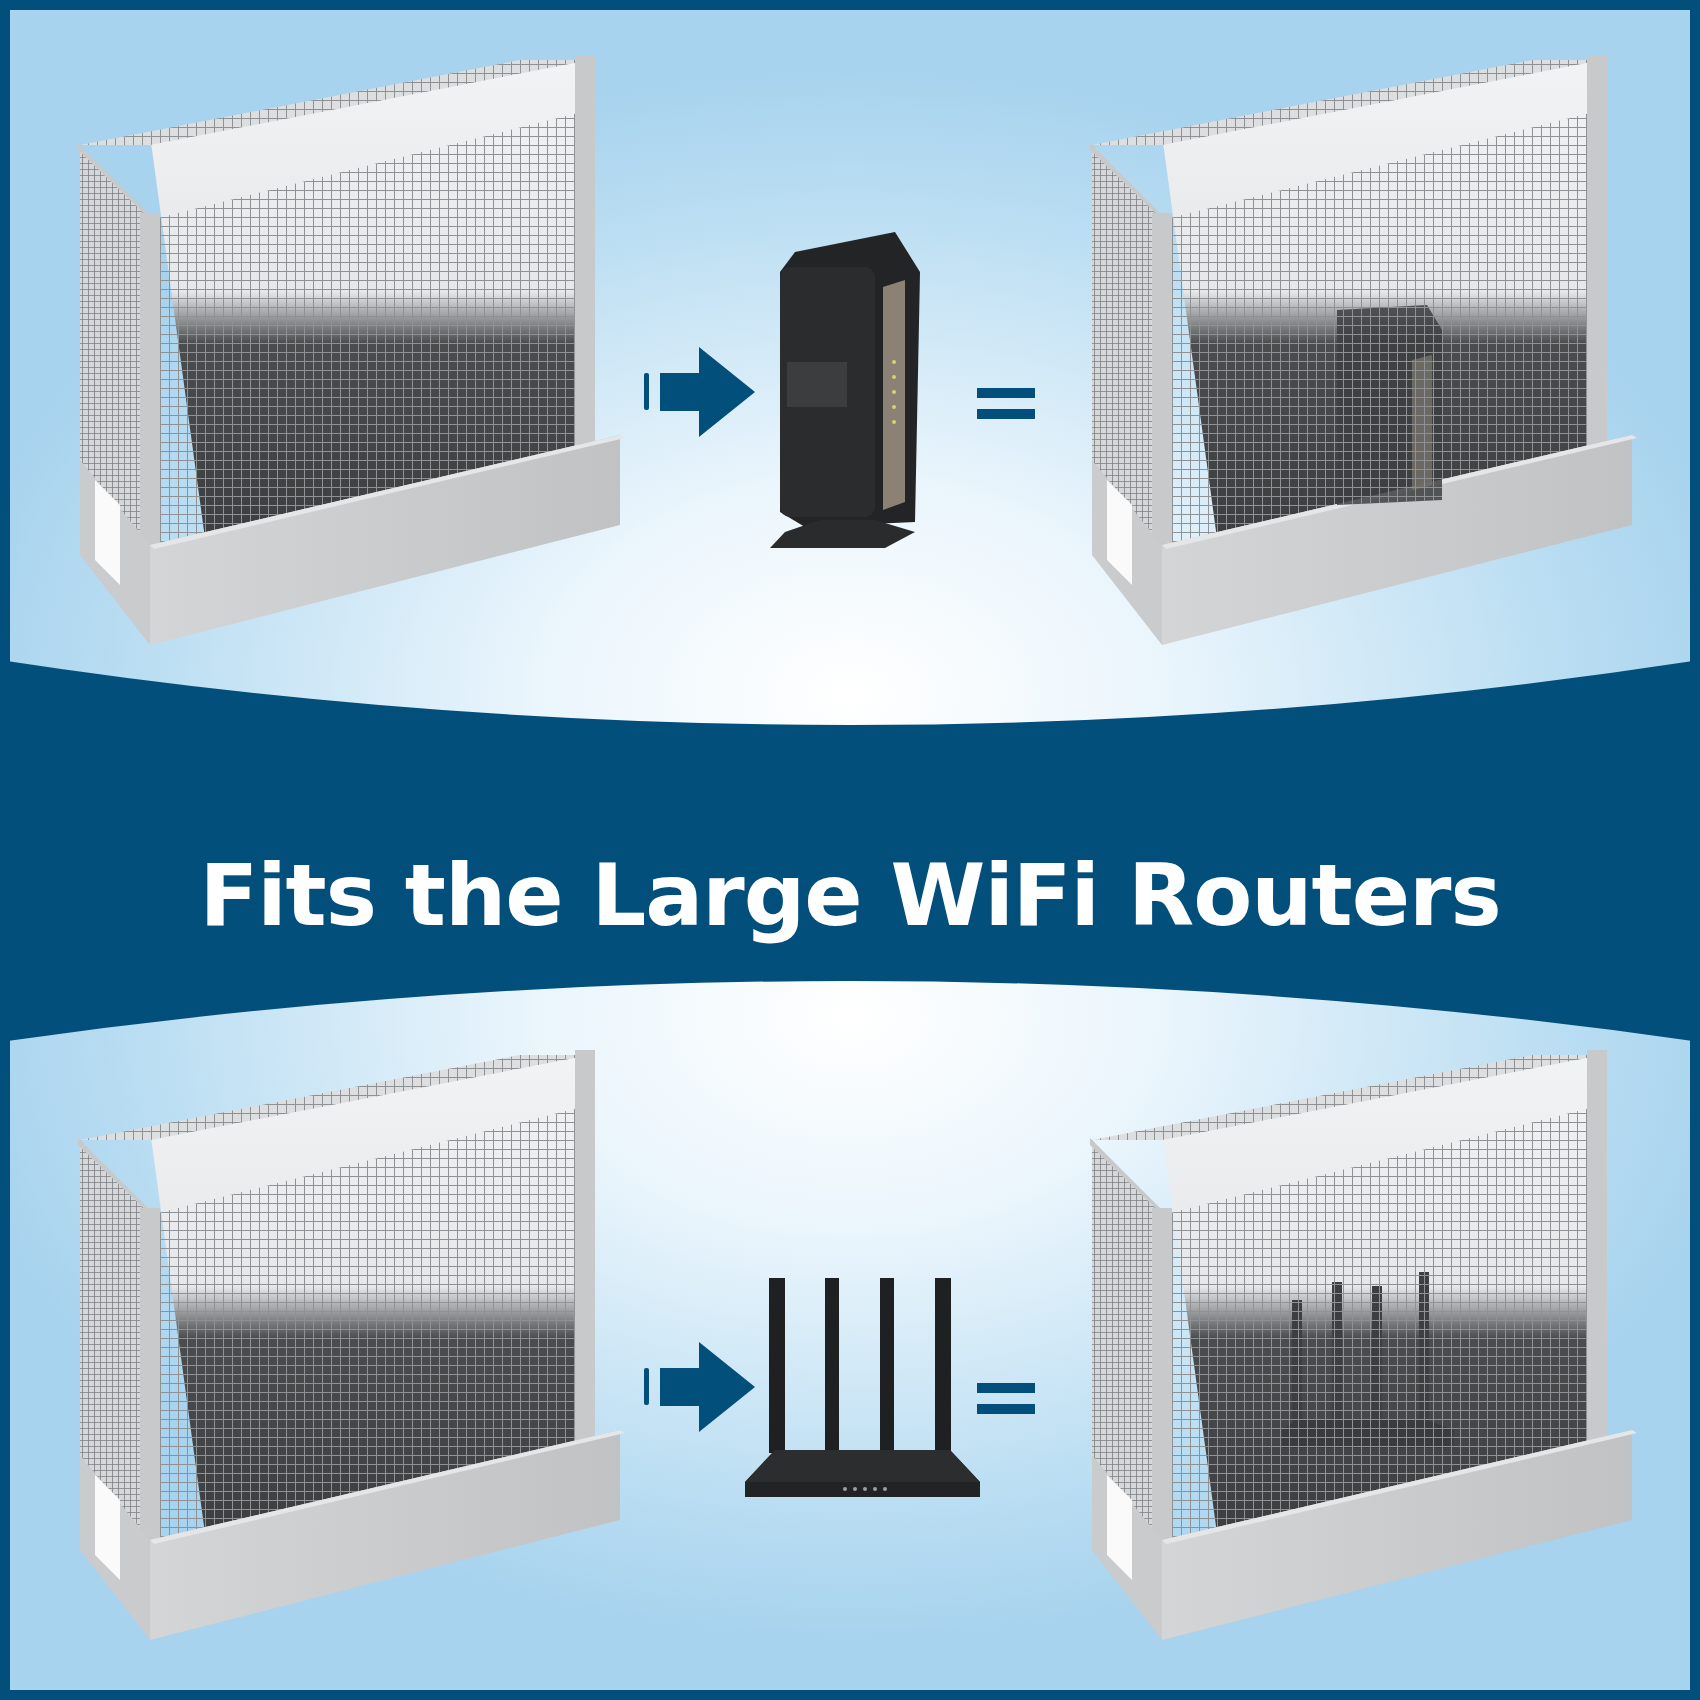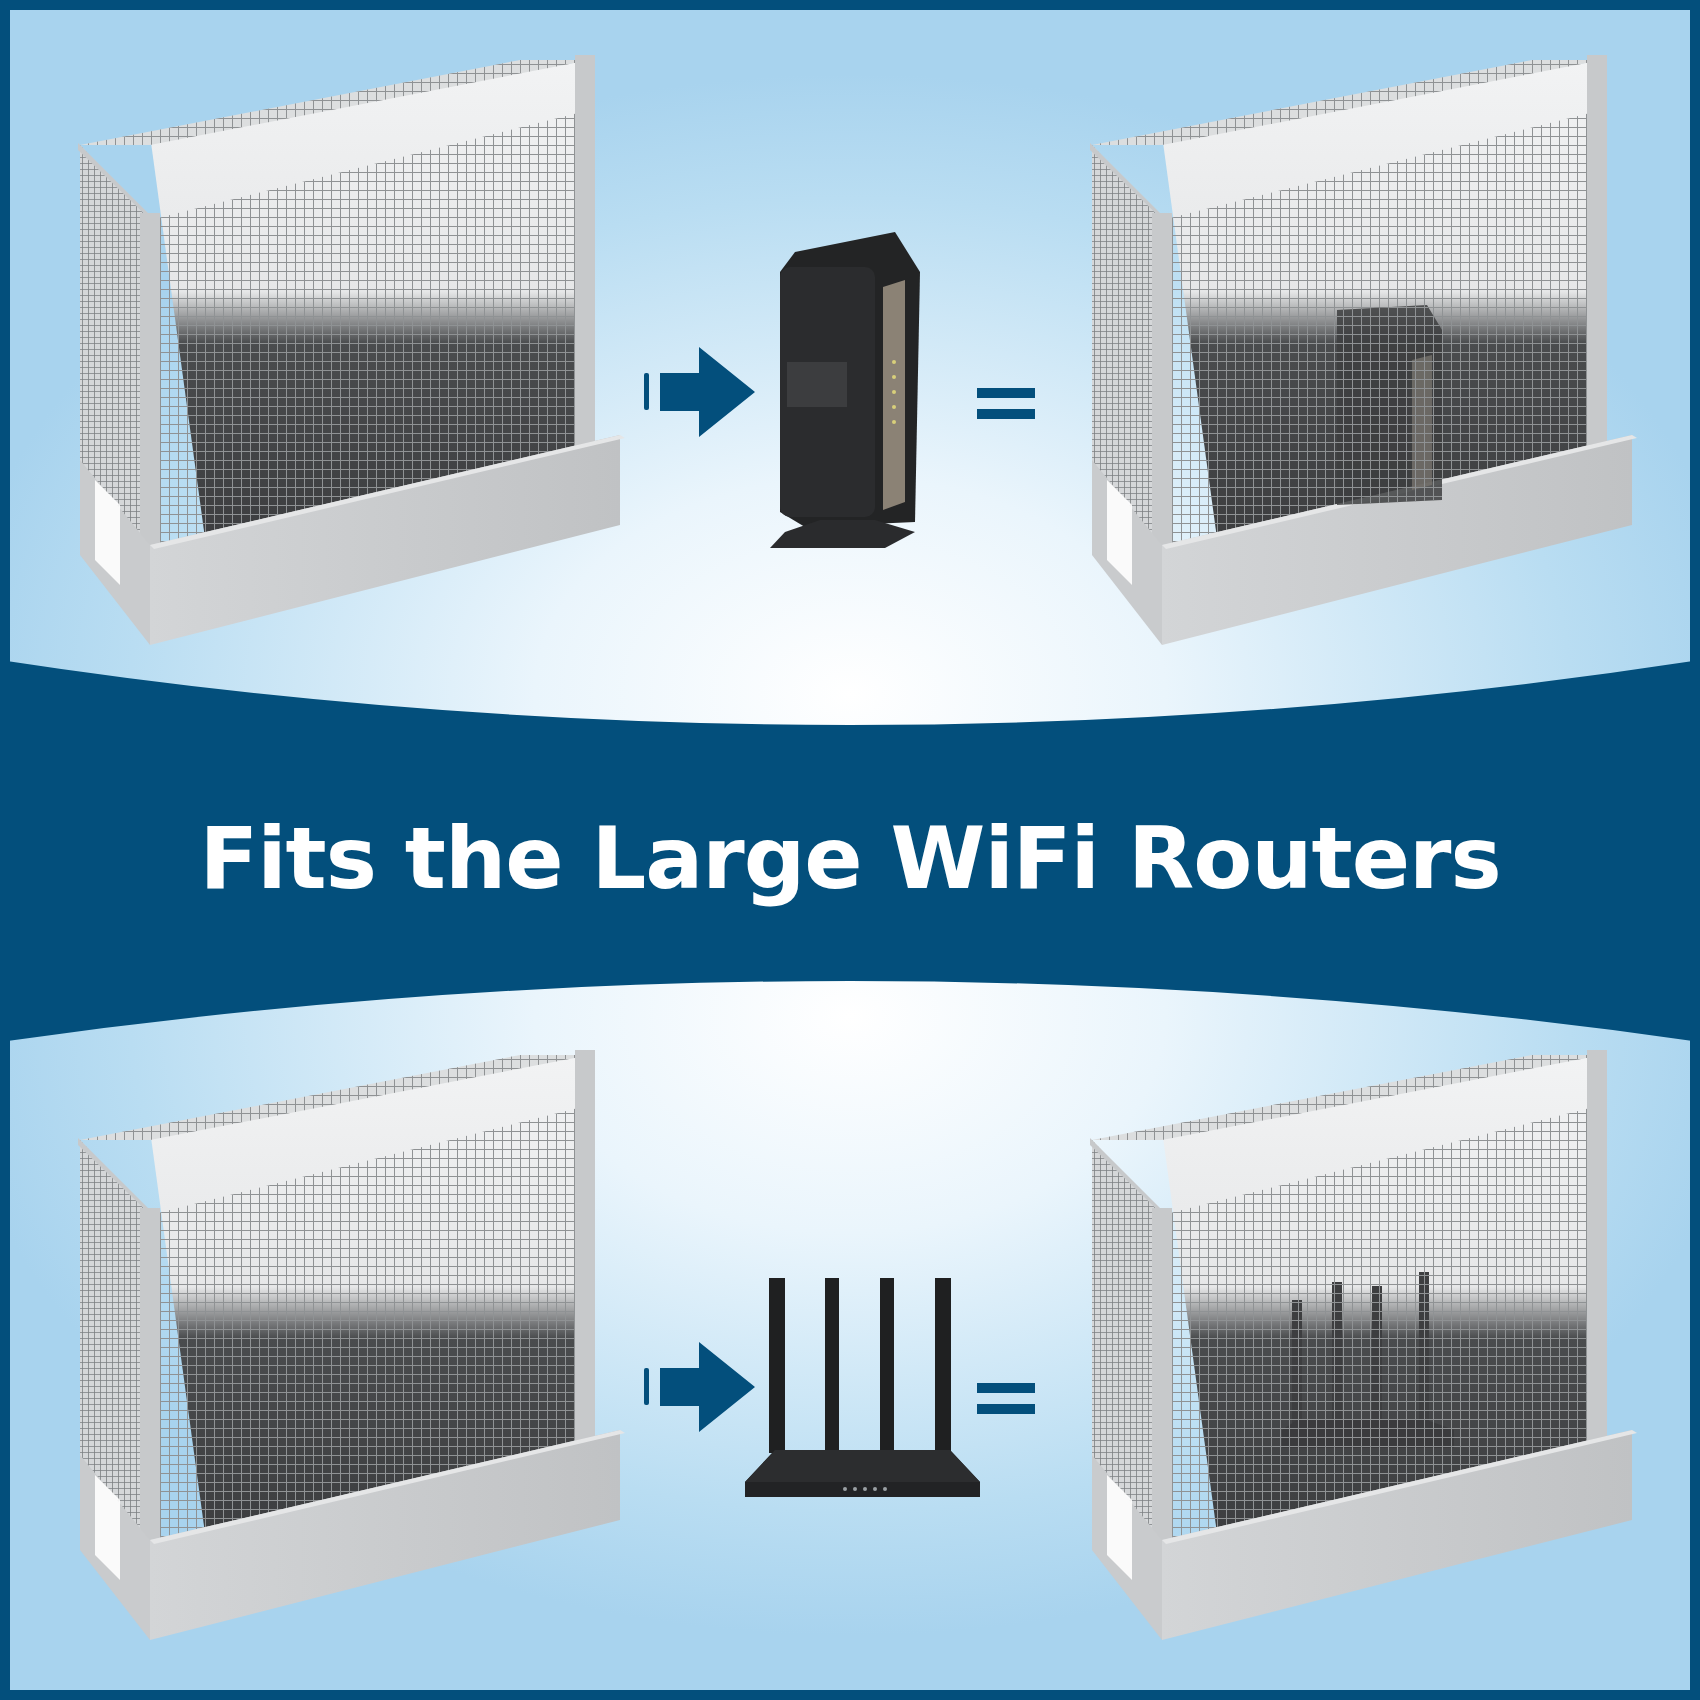--- a/index.html
+++ b/index.html
@@ -6,21 +6,21 @@
   body { width: 1700px; height: 1700px; overflow: hidden; background: #034f7c; font-family: "DejaVu Sans", "Liberation Sans", sans-serif; }
   .frame { position: absolute; left: 0; top: 0; width: 1700px; height: 1700px; background: #034f7c; }
   .panel { position: absolute; left: 10px; width: 1680px; overflow: hidden; }
   .panel-top { top: 10px; height: 720px; }
   .panel-bottom { top: 980px; height: 710px; }
   .panel-top .bg { position: absolute; inset: 0;
     background: radial-gradient(ellipse 900px 620px at 50% 95%, #ffffff 0%, #eaf5fc 35%, #b9ddf2 80%, #a8d3ee 100%); }
   .panel-bottom .bg { position: absolute; inset: 0;
     background: radial-gradient(ellipse 900px 620px at 50% 5%, #ffffff 0%, #eaf5fc 35%, #b9ddf2 80%, #a8d3ee 100%); }
   .band-svg { position: absolute; left: 0; top: 0; width: 1700px; height: 1700px; pointer-events: none; }
-  .headline { position: absolute; left: 0; top: 808px; width: 1700px; text-align: center; color: #ffffff; font-family: "DejaVu Sans", sans-serif; font-weight: bold; font-size: 86px; letter-spacing: -1px; line-height: 100px; }
+  .headline { position: absolute; left: 0; top: 845px; width: 1700px; text-align: center; color: #ffffff; font-family: "DejaVu Sans", sans-serif; font-weight: bold; font-size: 86px; letter-spacing: -1px; line-height: 100px; }
   .item { position: absolute; }
   svg { display: block; }
 </style>
 </head>
 <body>
 
 <div class="frame"></div>
 
 <div class="panel panel-top">
     <div class="bg"></div>

